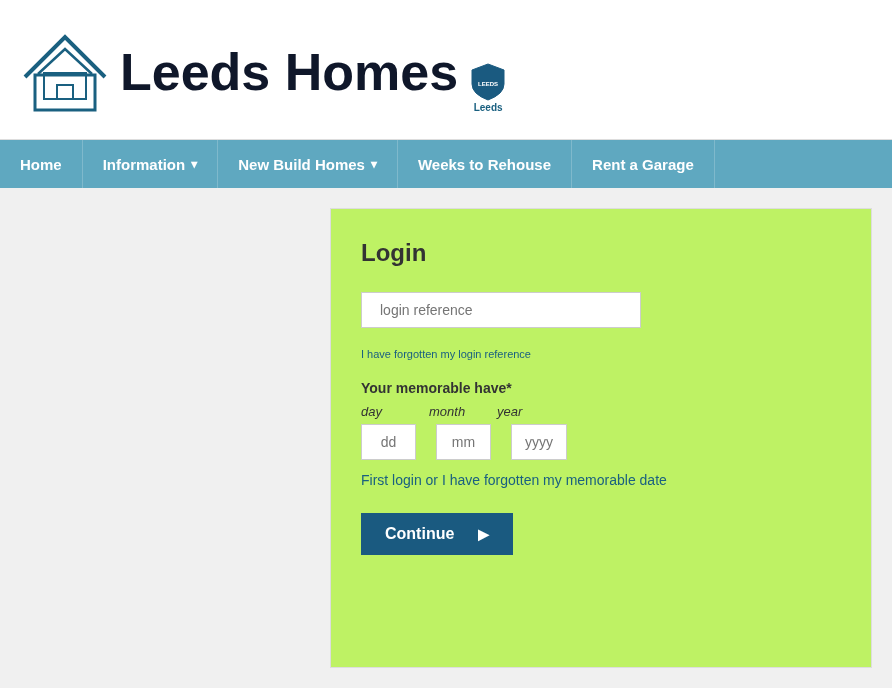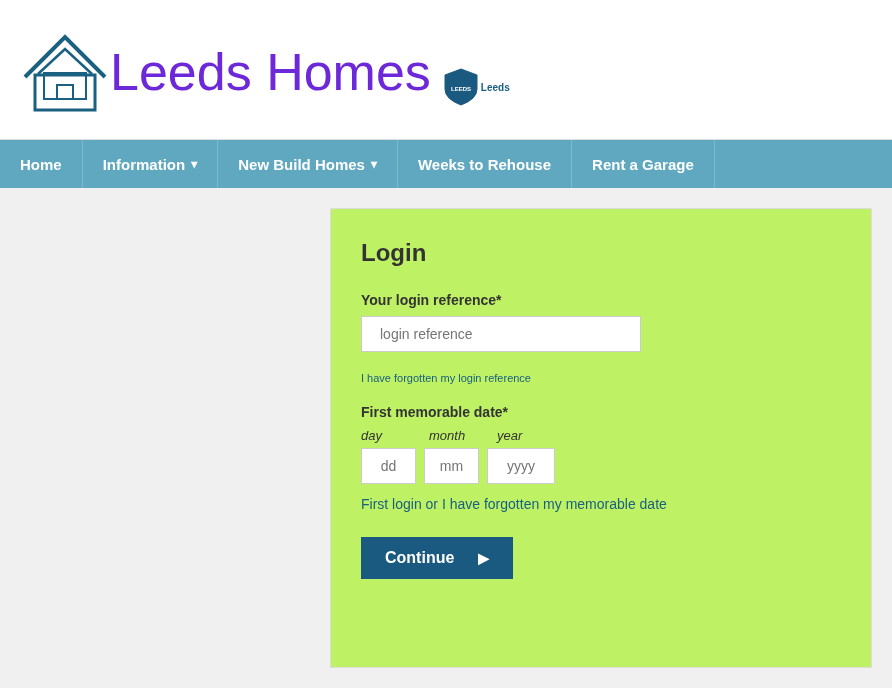--- a/index.html
+++ b/index.html
@@ -13,33 +13,34 @@
       display: flex;
       align-items: center;
       height: 140px;
     }
     .logo-container {
       display: flex;
       align-items: center;
     }
     .logo-text {
       font-size: 52px;
-      font-weight: normal;
-      color: #6d28d9;
+      font-weight: bold;
+      color: #0f172a;
+      margin-left: 10px;
       font-family: Arial, sans-serif;
     }
     .logo-icon {
       width: 90px;
       height: 90px;
     }
     .leeds-badge {
       margin-left: 10px;
       margin-top: 30px;
       display: flex;
-      flex-direction: row;
+      flex-direction: column;
       align-items: center;
     }
     .leeds-badge-text {
       font-size: 10px;
       color: #1a6080;
       font-weight: bold;
     }
 
     
     .nav {
@@ -137,21 +138,21 @@
       font-size: 13px;
       color: #333;
       font-style: italic;
     }
     .date-label-day { width: 68px; }
     .date-label-month { width: 68px; }
     .date-label-year { width: 80px; }
 
     .date-inputs {
       display: flex;
-      gap: 8px;
+      gap: 20px;
     }
 
     .date-input-day {
       width: 55px;
       height: 36px;
       border: 1px solid #ccc;
       padding: 6px 8px;
       font-size: 14px;
       color: #999;
       background: #fff;
@@ -161,21 +162,21 @@
       width: 55px;
       height: 36px;
       border: 1px solid #ccc;
       padding: 12px 8px;
       font-size: 14px;
       color: #999;
       background: #fff;
       text-align: center;
     }
     .date-input-year {
-      width: 68px;
+      width: 56px;
       height: 36px;
       border: 1px solid #ccc;
       padding: 6px 8px;
       font-size: 14px;
       color: #999;
       background: #fff;
       text-align: center;
     }
 
     .memorable-date-link {
@@ -251,28 +252,27 @@
   <a class="nav-item">
     <span>Rent a Garage</span>
   </a>
 </nav>
 
 <div class="main-content">
   <div class="login-panel">
     <h1 class="login-title">Login</h1>
 
     <div class="form-group">
-      <label class="form-label">Your login reference*</label>
       <input type="text" class="form-input" placeholder="login reference" style="">
     </div>
 
     <a class="forgot-link">I have forgotten my login reference</a>
 
     <div class="date-group">
-      <label class="form-label">First memorable date*</label>
+      <label class="form-label">Your memorable have*</label>
       <div class="date-labels">
         <span class="date-label date-label-day">day</span>
         <span class="date-label date-label-month">month</span>
         <span class="date-label date-label-year">year</span>
       </div>
       <div class="date-inputs">
         <input type="text" class="date-input-day" placeholder="dd" style="">
         <input type="text" class="date-input-month" placeholder="mm" style="">
         <input type="text" class="date-input-year" placeholder="yyyy" style="">
       </div>

